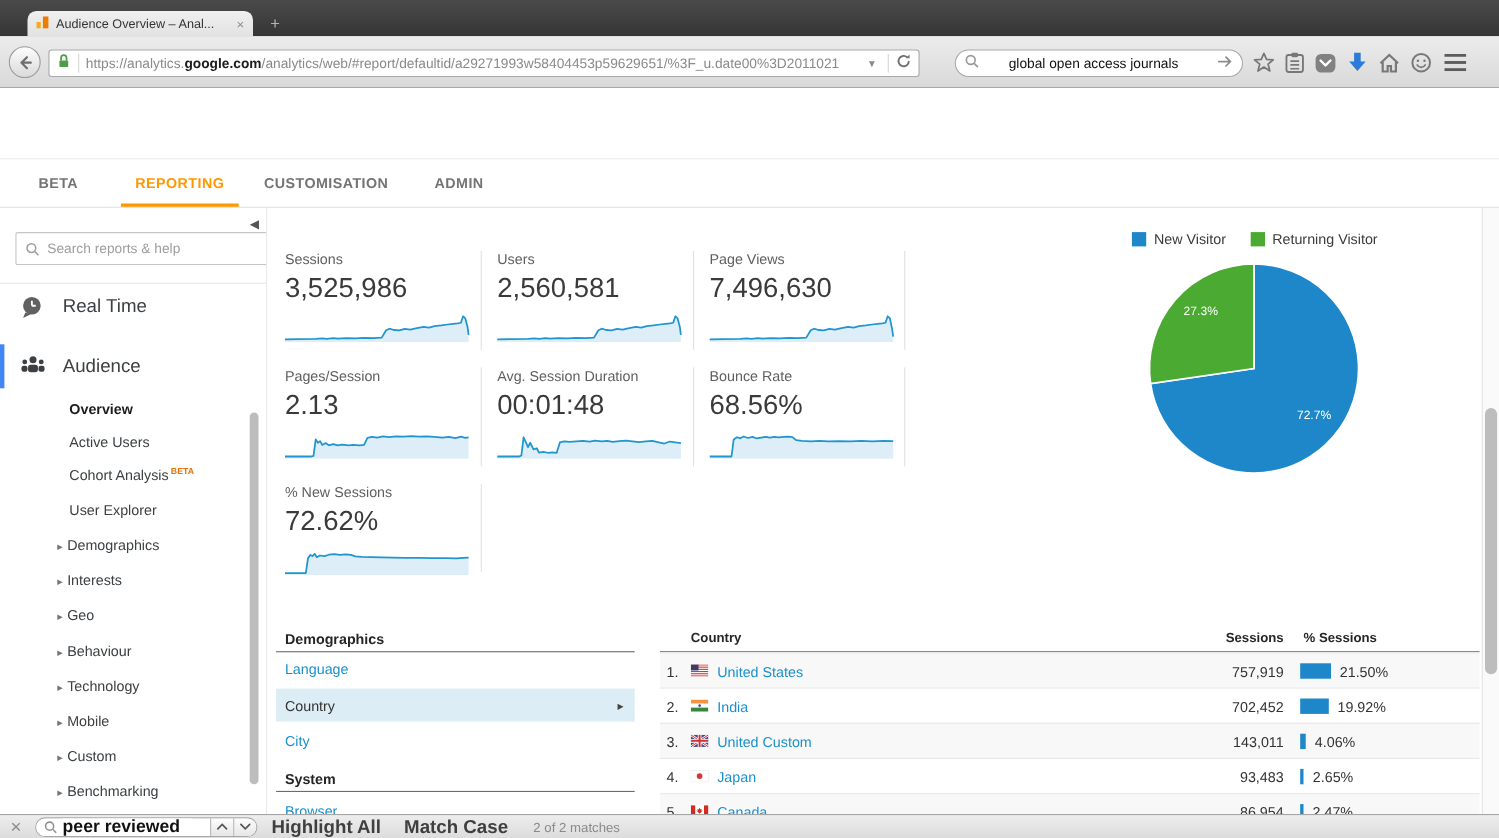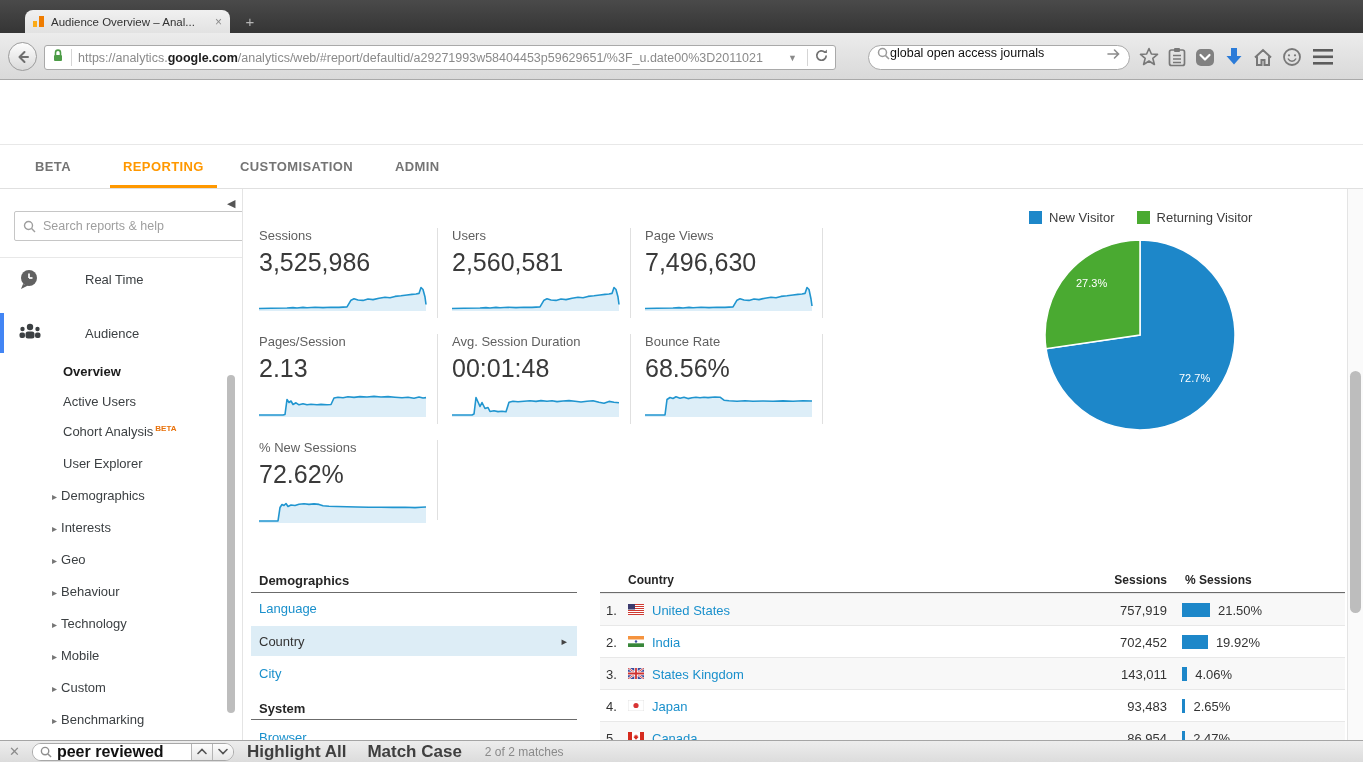--- a/index.html
+++ b/index.html
@@ -21,21 +21,21 @@
     background:linear-gradient(#ececec,#d9d9d9); border-bottom:1px solid #a9a9a9; }
   .backbtn { position:absolute; left:8px; top:9px; width:29px; height:29px; border-radius:50%;
     background:linear-gradient(#fdfdfd,#dadada); border:1px solid #9c9c9c;
     display:flex; align-items:center; justify-content:center; }
   .urlbar { position:absolute; left:44px; top:12px; width:792px; height:25px; background:#fff;
     border:1px solid #a9a9a9; border-radius:3px; display:flex; align-items:center; padding:0 6px; }
   .url-text { font-size:12.5px; color:#8a8a8a; white-space:nowrap; overflow:hidden; flex:1; }
   .url-text b { color:#1c1c1c; font-weight:bold; }
   .url-sep { width:1px; height:17px; background:#d5d5d5; margin:0 6px; }
   .searchbar { position:absolute; left:868px; top:12px; width:262px; height:25px; background:#fff;
-    border:1px solid #a9a9a9; border-radius:13px; display:flex; align-items:flex-start; padding:0 8px; }
+    border:1px solid #a9a9a9; border-radius:13px; display:flex; align-items:center; padding:0 8px;gap:27px; }
   .searchbar input { border:none; outline:none; flex:1; font-size:12.5px; color:#111;
     font-family:"Liberation Sans",sans-serif; background:transparent; }
   .tbicon { position:absolute; top:13px; width:22px; height:22px; display:flex;
     align-items:center; justify-content:center; }
 
   
   .gahead { position:absolute; left:0; top:80px; width:1363px; height:65px; background:#fff;
     border-bottom:1px solid #e8e8e8; }
   .galogo { position:absolute; left:20px; top:97px; width:30px; height:30px; }
   .acct-small { position:absolute; left:61px; top:93px; font-size:11px; color:#808080; }
@@ -62,21 +62,21 @@
   .collapse { position:absolute; left:227px; top:8px; font-size:11px; color:#555; }
   .side-search { position:absolute; left:14px; top:22px; width:230px; height:30px;
     border:1px solid #c6c6c6; border-radius:2px; display:flex; align-items:center; padding:0 8px; gap:7px; }
   .side-search input { border:none; outline:none; flex:1; font-size:12.5px; color:#444;
     font-family:"Liberation Sans",sans-serif; }
   .side-search input::placeholder { color:#9e9e9e; }
   .side-div { position:absolute; left:0; top:68px; width:243px; height:1px; background:#e8e8e8; }
   .srow { position:absolute; left:0; width:243px; height:28px; display:flex; align-items:center;
     cursor:pointer; }
   .srow .sicon { position:absolute; left:18px; width:22px; height:22px; }
-  .srow .slabel { position:absolute; left:57px; font-size:13px; color:#3c4043;margin-left:28px; }
+  .srow .slabel { position:absolute; left:57px; font-size:17px; color:#3c4043; }
   .active-bar { position:absolute; left:0; top:124px; width:4px; height:40px; background:#4285f4; }
   .schild { position:absolute; left:63px; font-size:13px; color:#3c4043; height:16px; cursor:pointer; }
   .schild.sel { font-weight:bold; color:#1b1b1b; }
   .beta { font-size:8px; font-weight:bold; color:#e8710a; vertical-align:super; margin-left:2px; }
   .sexp { position:absolute; left:52px; font-size:13px; color:#3c4043; cursor:pointer; }
   .sexp .tri { color:#757575; font-size:10px; margin-right:4px; }
   .side-scroll { position:absolute; left:227px; top:186px; width:8px; height:338px;
     background:#bdbdbd; border-radius:4px; }
 
   
@@ -500,21 +500,21 @@
 
       <div class="trow alt">
         <span class="rank">3.</span>
         <svg class="flag" viewBox="0 0 16 11">
             <rect width="16" height="11" fill="#3b4a9b"></rect>
             <path d="M0,0 L16,11 M16,0 L0,11" stroke="#fff" stroke-width="2.2"></path>
             <path d="M0,0 L16,11 M16,0 L0,11" stroke="#cf3231" stroke-width="0.9"></path>
             <path d="M8,0 V11 M0,5.5 H16" stroke="#fff" stroke-width="3.4"></path>
             <path d="M8,0 V11 M0,5.5 H16" stroke="#cf3231" stroke-width="1.8"></path>
           </svg>
-        <span class="clink">States Kingdom</span>
+        <span class="clink">United Custom</span>
         <span class="sess">143,011</span>
         <span class="barzone">
             <span class="pbar" style="width: 5.278px;"></span>
             <span class="pct">4.06%</span>
           </span>
       </div>
 
       <div class="trow">
         <span class="rank">4.</span>
         <svg class="flag" viewBox="0 0 16 11">

